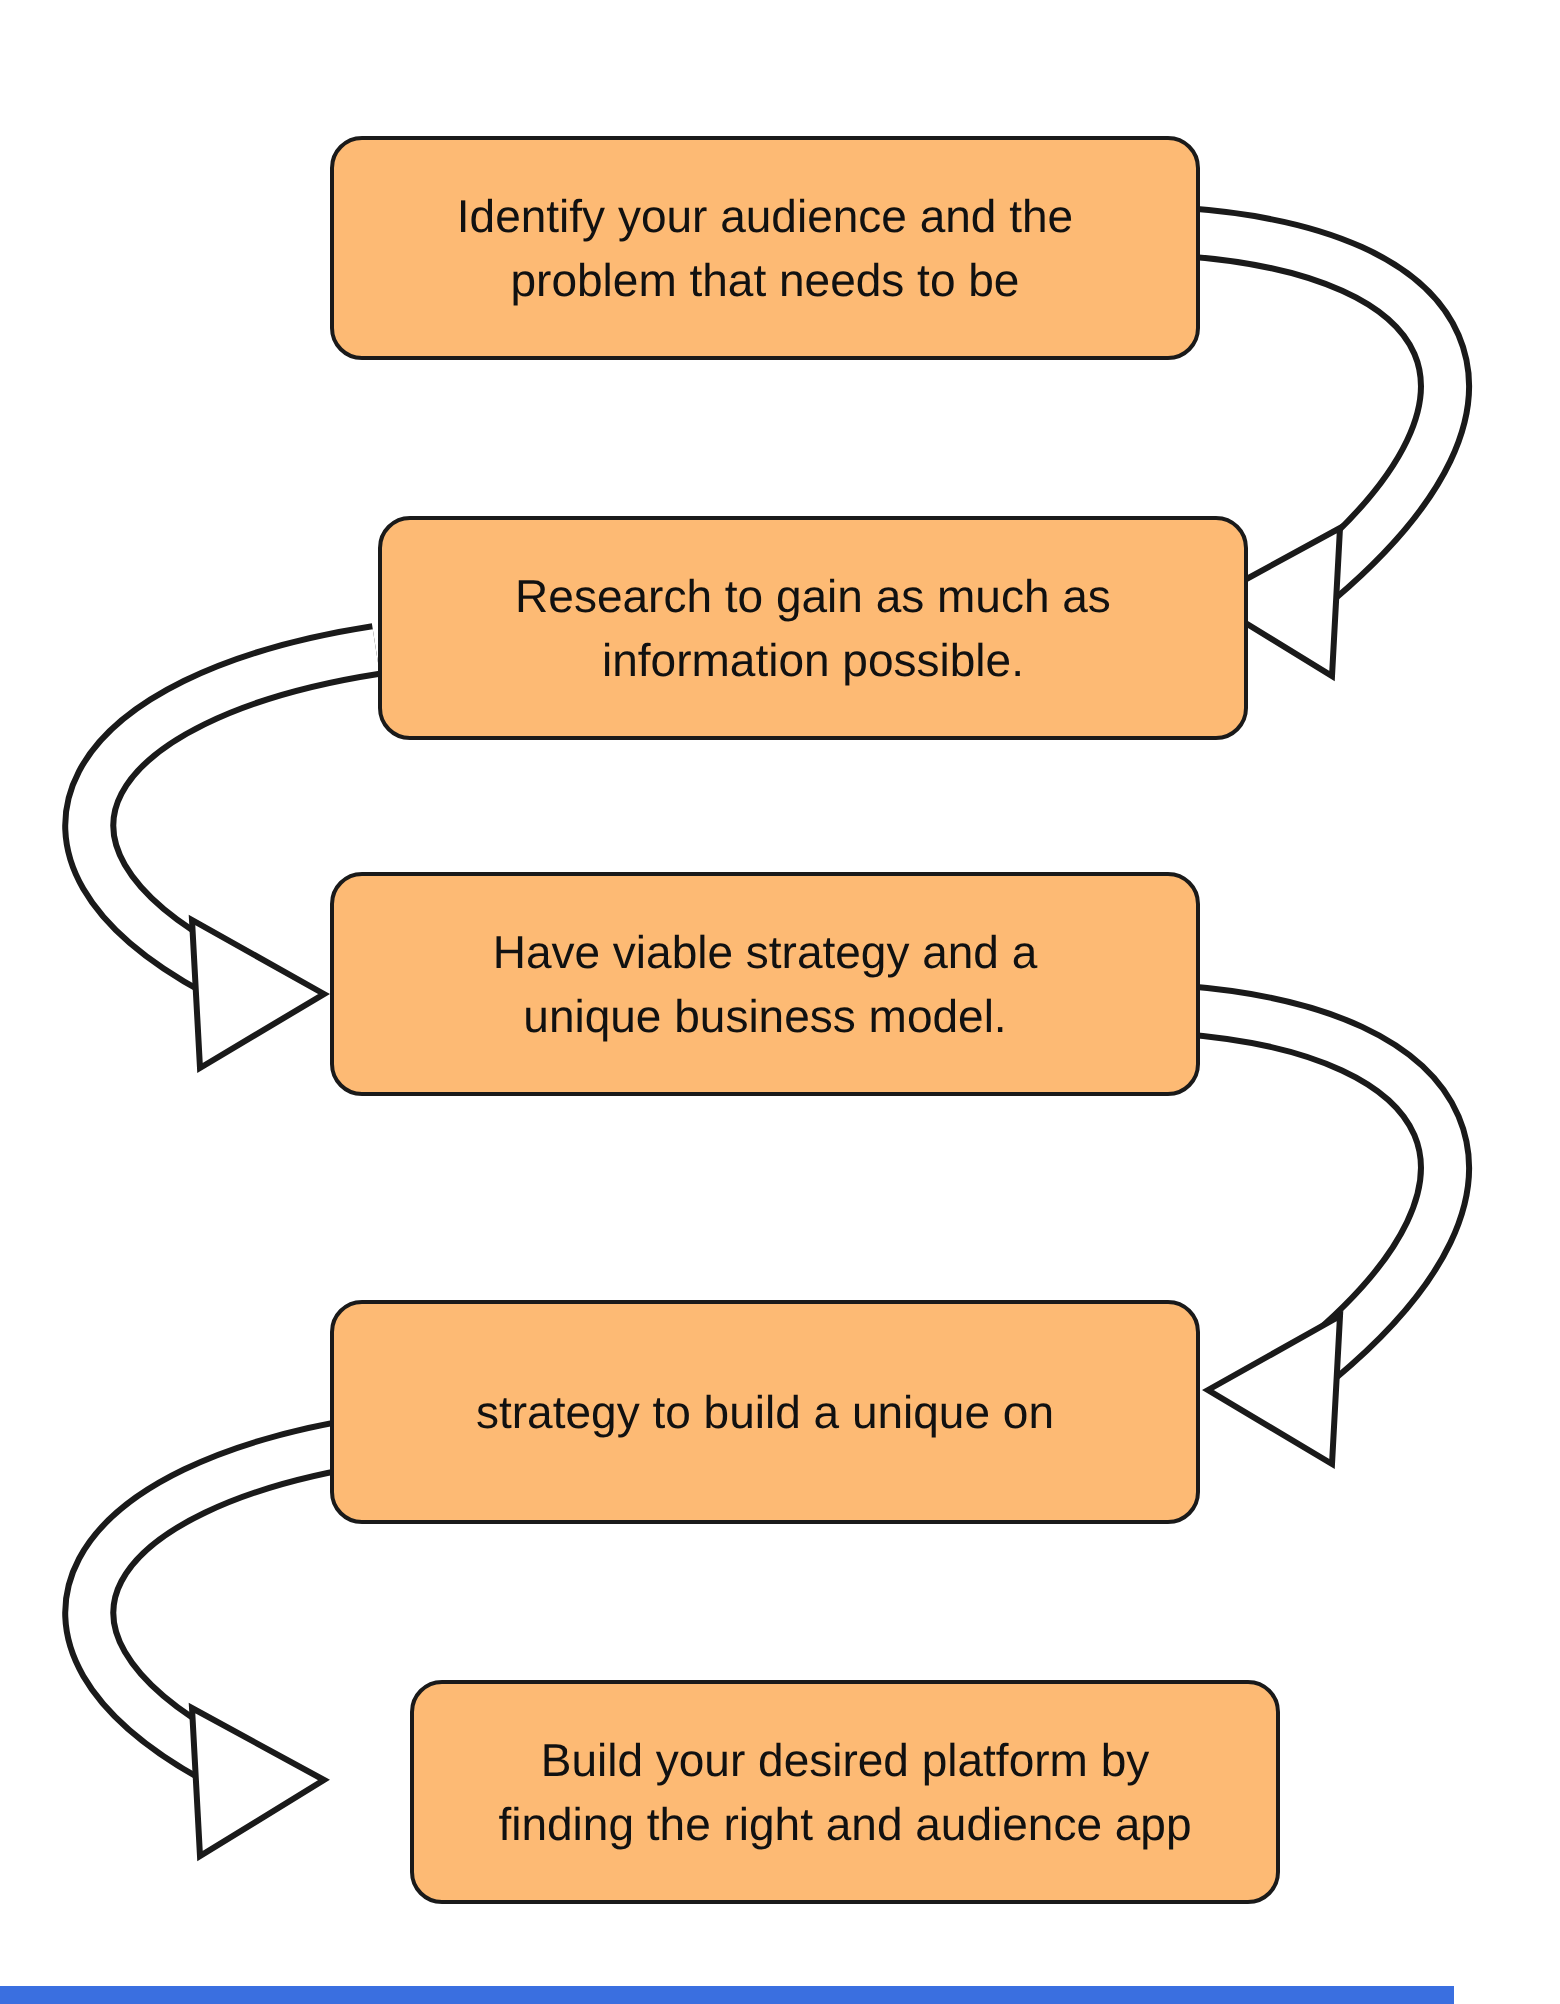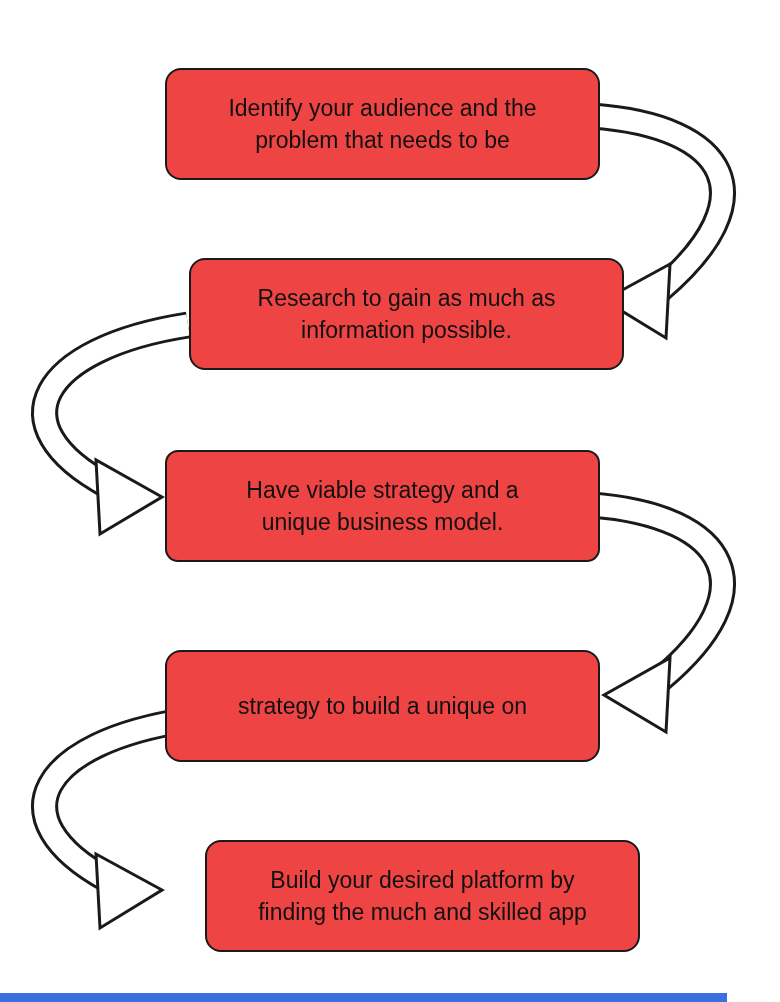--- a/index.html
+++ b/index.html
@@ -23,36 +23,36 @@
 
   .band-outer { fill: none; stroke: #1a1a1a; stroke-width: 27; }
   .band-inner { fill: none; stroke: #ffffff; stroke-width: 21; }
   .head { fill: #ffffff; stroke: #1a1a1a; stroke-width: 3; stroke-linejoin: miter; }
 
   .box {
     position: absolute;
     left: 165px;
     width: 435px;
     height: 112px;
-    background: #ef4444;
+    background: #fdba74;
     border: 2.5px solid #1a1a1a;
     border-radius: 16px;
     display: flex;
     flex-direction: column;
     align-items: center;
     justify-content: center;
     text-align: center;
     font-size: 23px;
     line-height: 32px;
     color: #111111;
     z-index: 2;
   }
   .box1 { top: 68px; }
   .box2 { top: 258px; margin-left: 24px; }
-  .box3 { top: 450px; border-radius: 13px; }
+  .box3 { top: 436px; }
   .box4 { top: 650px; }
   .box5 { top: 840px; margin-left: 40px; }
 
   .footer-bar {
     position: absolute;
     left: 0;
     bottom: 0;
     width: 727px;
     height: 9px;
     z-index: 3;
@@ -104,18 +104,18 @@
     <span>Have viable strategy and a</span>
     <span>unique business model.</span>
   </div>
 
   <div class="box box4">
     <span>strategy to build a unique on</span>
   </div>
 
   <div class="box box5">
     <span>Build your desired platform by</span>
-    <span>finding the much and skilled app</span>
+    <span>finding the right and audience app</span>
   </div>
 
   <div class="footer-bar" style="background: rgb(58, 111, 224);"></div>
 
 </div>
 
 </body></html>

